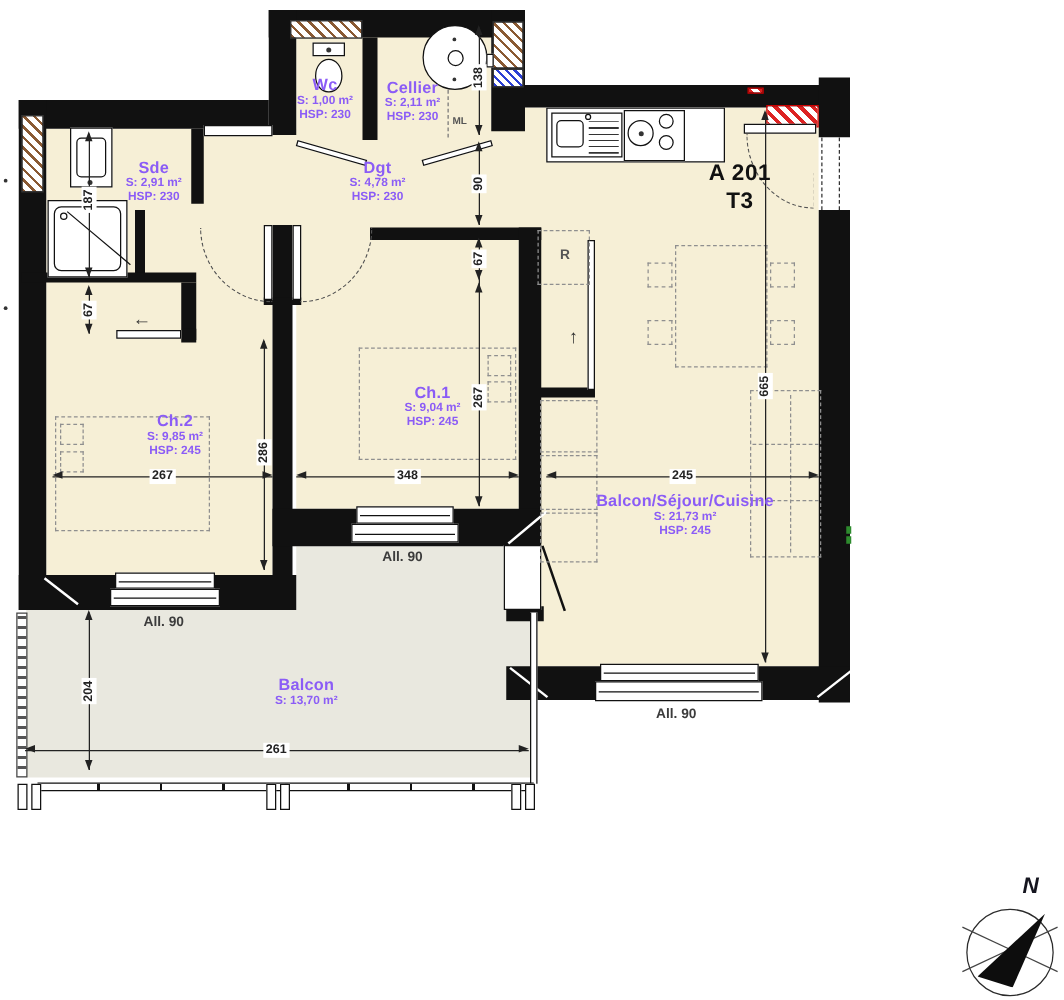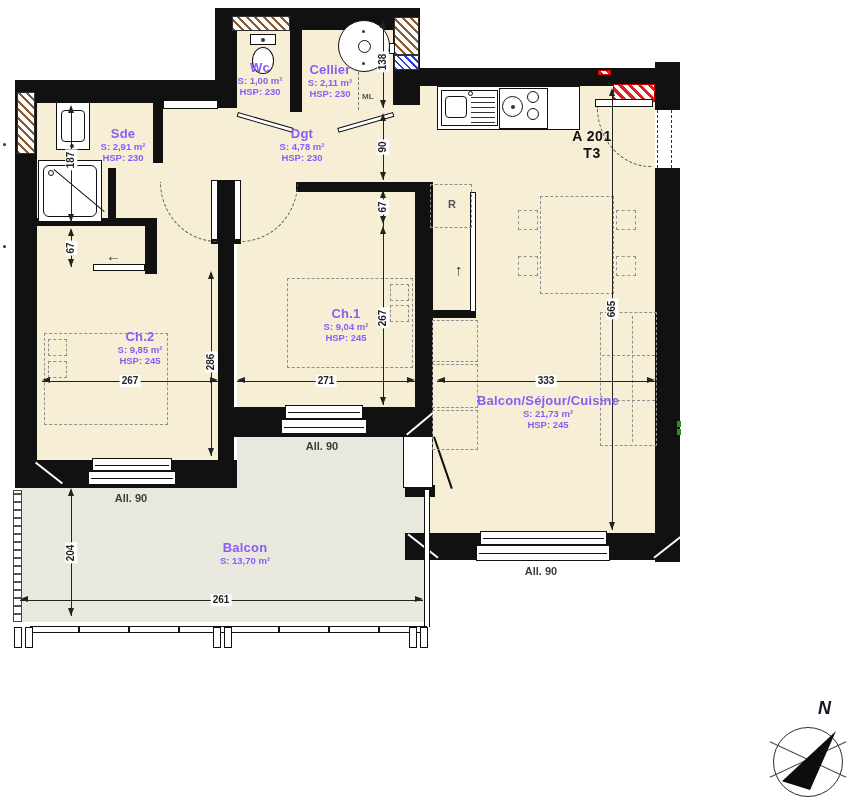--- a/index.html
+++ b/index.html
@@ -28,21 +28,21 @@
   .ar{position:absolute;width:0;height:0;}
   .ar-up{border-left:3.5px solid transparent;border-right:3.5px solid transparent;border-bottom:8px solid #222;}
   .ar-down{border-left:3.5px solid transparent;border-right:3.5px solid transparent;border-top:8px solid #222;}
   .ar-left{border-top:3.5px solid transparent;border-bottom:3.5px solid transparent;border-right:8px solid #222;}
   .ar-right{border-top:3.5px solid transparent;border-bottom:3.5px solid transparent;border-left:8px solid #222;}
   .rlabel{position:absolute;transform:translateX(-50%);text-align:center;color:#8b5cf6;white-space:nowrap;}
   .rname{display:block;font-size:13px;font-weight:bold;letter-spacing:.2px;}
   .rsub{display:block;font-size:9.5px;font-weight:600;}
   .allege{position:absolute;transform:translateX(-50%);font-size:11px;font-weight:700;color:#3c3c3c;white-space:nowrap;}
   .unit{position:absolute;text-align:center;color:#111;font-weight:bold;transform:translateX(-50%);line-height:1.2;}
-  .unit span{display:block;font-size:14px;letter-spacing:.5px;}
+  .unit span{display:block;font-size:18px;letter-spacing:.5px;}
   .small-note{position:absolute;font-size:8px;color:#555;font-weight:600;}
   .uarrow{position:absolute;font-size:15px;color:#333;line-height:1;}
   .mitre{position:absolute;height:2px;background:#fff;}
   .post{position:absolute;background:#fff;border:1.2px solid #111;box-sizing:border-box;}
   .dot{position:absolute;background:#333;border-radius:50%;}
   .green{position:absolute;background:#2e8b2e;}
 </style>
 </head>
 <body>
 
@@ -249,22 +249,22 @@
   <div class="dim v" style="left:71px;top:160px">187</div>
   <div class="dim v" style="left:71px;top:248px">67</div>
   <div class="dim v" style="left:71px;top:553px">204</div>
   <div class="dim v" style="left:211px;top:362px">286</div>
   <div class="dim v" style="left:383px;top:62px">138</div>
   <div class="dim v" style="left:383px;top:147px">90</div>
   <div class="dim v" style="left:383px;top:207px">67</div>
   <div class="dim v" style="left:383px;top:318px">267</div>
   <div class="dim v" style="left:612px;top:309px">665</div>
   <div class="dim" style="left:130px;top:381px">267</div>
-  <div class="dim" style="left:326px;top:381px">271</div>
-  <div class="dim" style="left:546px;top:381px">333</div>
+  <div class="dim" style="left:326px;top:381px">348</div>
+  <div class="dim" style="left:546px;top:381px">245</div>
   <div class="dim" style="left:221px;top:600px">261</div>
 
   <div class="rlabel" style="left:260px;top:60px">
     <span class="rname">Wc</span>
     <span class="rsub">S: 1,00 m²</span>
     <span class="rsub">HSP: 230</span>
   </div>
   <div class="rlabel" style="left:330px;top:62px">
     <span class="rname">Cellier</span>
     <span class="rsub">S: 2,11 m²</span>

